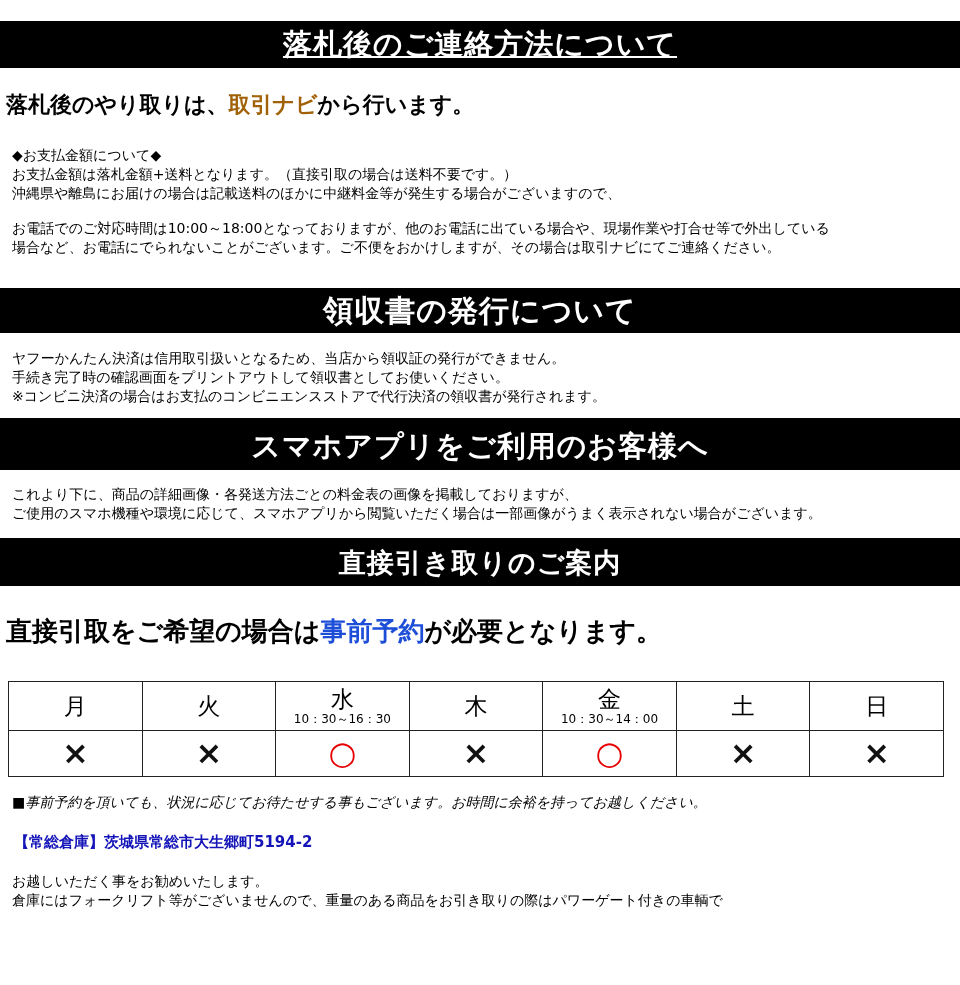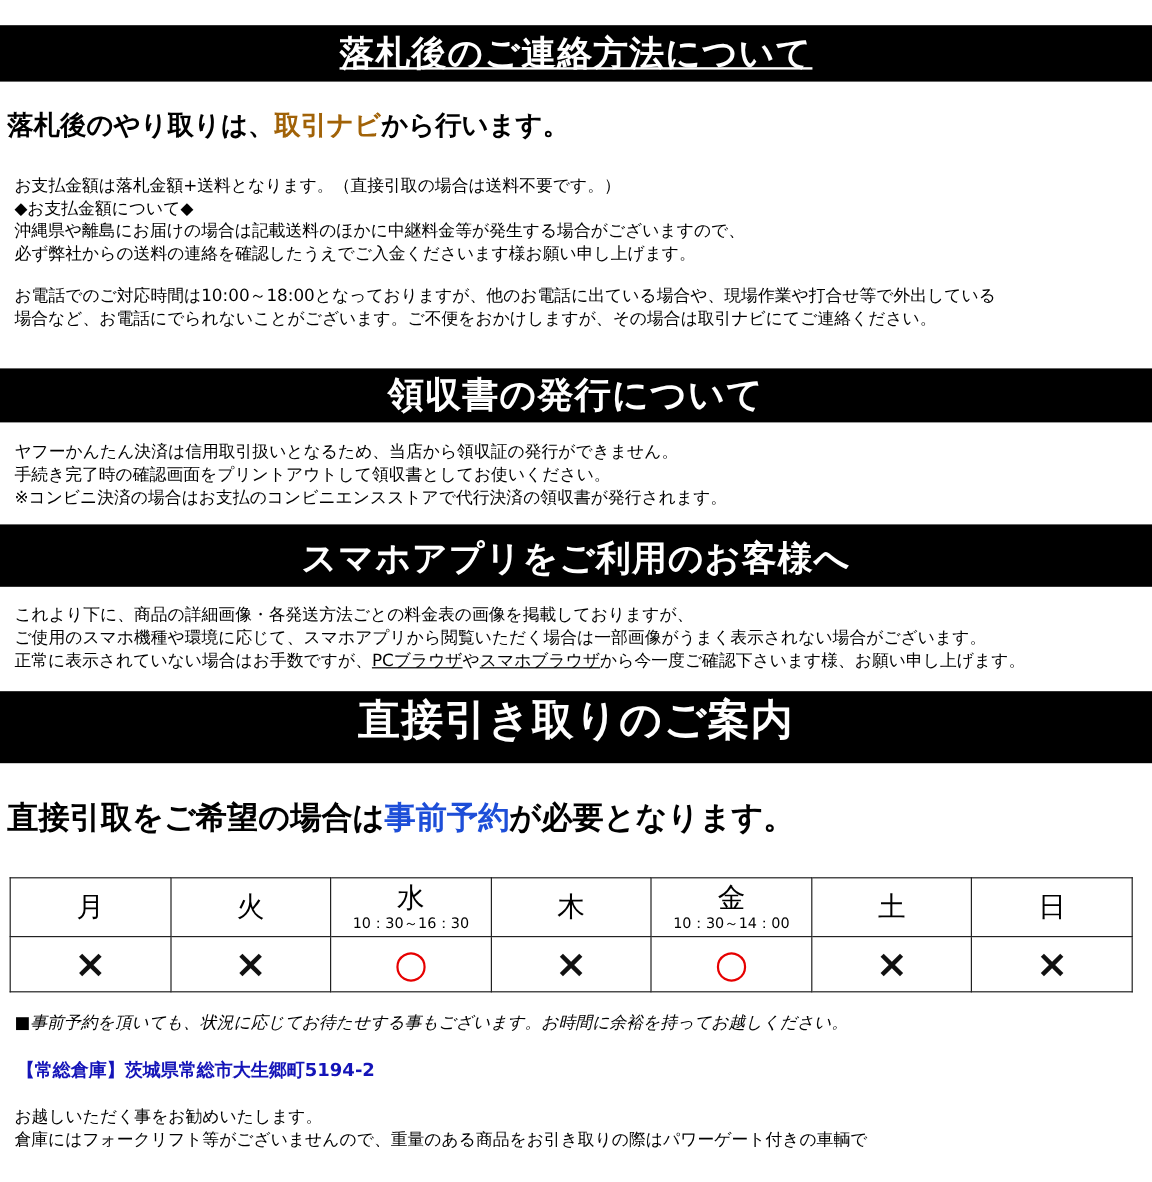--- a/index.html
+++ b/index.html
@@ -16,21 +16,21 @@
     background: #000000;
     color: #ffffff;
     font-weight: bold;
     text-align: center;
     width: 960px;
     letter-spacing: 1px;
   }
   .banner-1 { margin-top: 21px; height: 47px; line-height: 47px; font-size: 29px; text-decoration: underline; }
   .banner-2 { margin-top: 31px; height: 45px; line-height: 45px; font-size: 30px; }
   .banner-3 { margin-top: 12px; height: 52px; line-height: 57px; font-size: 29px; }
-  .banner-4 { margin-top: 15px; height: 60px; line-height: 50px; font-size: 35px; }
+  .banner-4 { margin-top: 15px; height: 48px; line-height: 50px; font-size: 27px; }
   .intro {
     margin: 22px 0 0 6px;
     font-size: 22px;
     font-weight: bold;
     white-space: nowrap;
   }
   .link-blue { color: #a16207; }
   .para {
     margin-left: 12px;
     font-size: 14px;
@@ -95,47 +95,43 @@
 </head>
 <body>
 
 <div class="banner banner-1">落札後のご連絡方法について</div>
 
 <div class="intro">
   <span>落札後のやり取りは、</span><span class="link-blue">取引ナビ</span><span>から行います。</span>
 </div>
 
 <div class="para para-payment">
+  <div>◆お支払金額について◆</div>
   <div>お支払金額は落札金額+送料となります。（直接引取の場合は送料不要です。）</div>
-  <div>◆お支払金額について◆</div>
   <div>沖縄県や離島にお届けの場合は記載送料のほかに中継料金等が発生する場合がございますので、</div>
-  <div>必ず弊社からの送料の連絡を確認したうえでご入金くださいます様お願い申し上げます。</div>
 </div>
 
 <div class="para para-phone">
   <div>お電話でのご対応時間は10:00～18:00となっておりますが、他のお電話に出ている場合や、現場作業や打合せ等で外出している</div>
   <div>場合など、お電話にでられないことがございます。ご不便をおかけしますが、その場合は取引ナビにてご連絡ください。</div>
 </div>
 
 <div class="banner banner-2">領収書の発行について</div>
 
 <div class="para para-receipt">
   <div>ヤフーかんたん決済は信用取引扱いとなるため、当店から領収証の発行ができません。</div>
   <div>手続き完了時の確認画面をプリントアウトして領収書としてお使いください。</div>
   <div>※コンビニ決済の場合はお支払のコンビニエンスストアで代行決済の領収書が発行されます。</div>
 </div>
 
 <div class="banner banner-3">スマホアプリをご利用のお客様へ</div>
 
 <div class="para para-smartphone">
   <div>これより下に、商品の詳細画像・各発送方法ごとの料金表の画像を掲載しておりますが、</div>
   <div>ご使用のスマホ機種や環境に応じて、スマホアプリから閲覧いただく場合は一部画像がうまく表示されない場合がございます。</div>
-  <div>
-    <span>正常に表示されていない場合はお手数ですが、</span><span class="underline">PCブラウザ</span><span>や</span><span class="underline">スマホブラウザ</span><span>から今一度ご確認下さいます様、お願い申し上げます。</span>
-  </div>
 </div>
 
 <div class="banner banner-4">直接引き取りのご案内</div>
 
 <div class="pickup-heading">
   <span>直接引取をご希望の場合は</span><span class="em-red">事前予約</span><span>が必要となります。</span>
 </div>
 
 <table class="schedule">
   <tbody>

